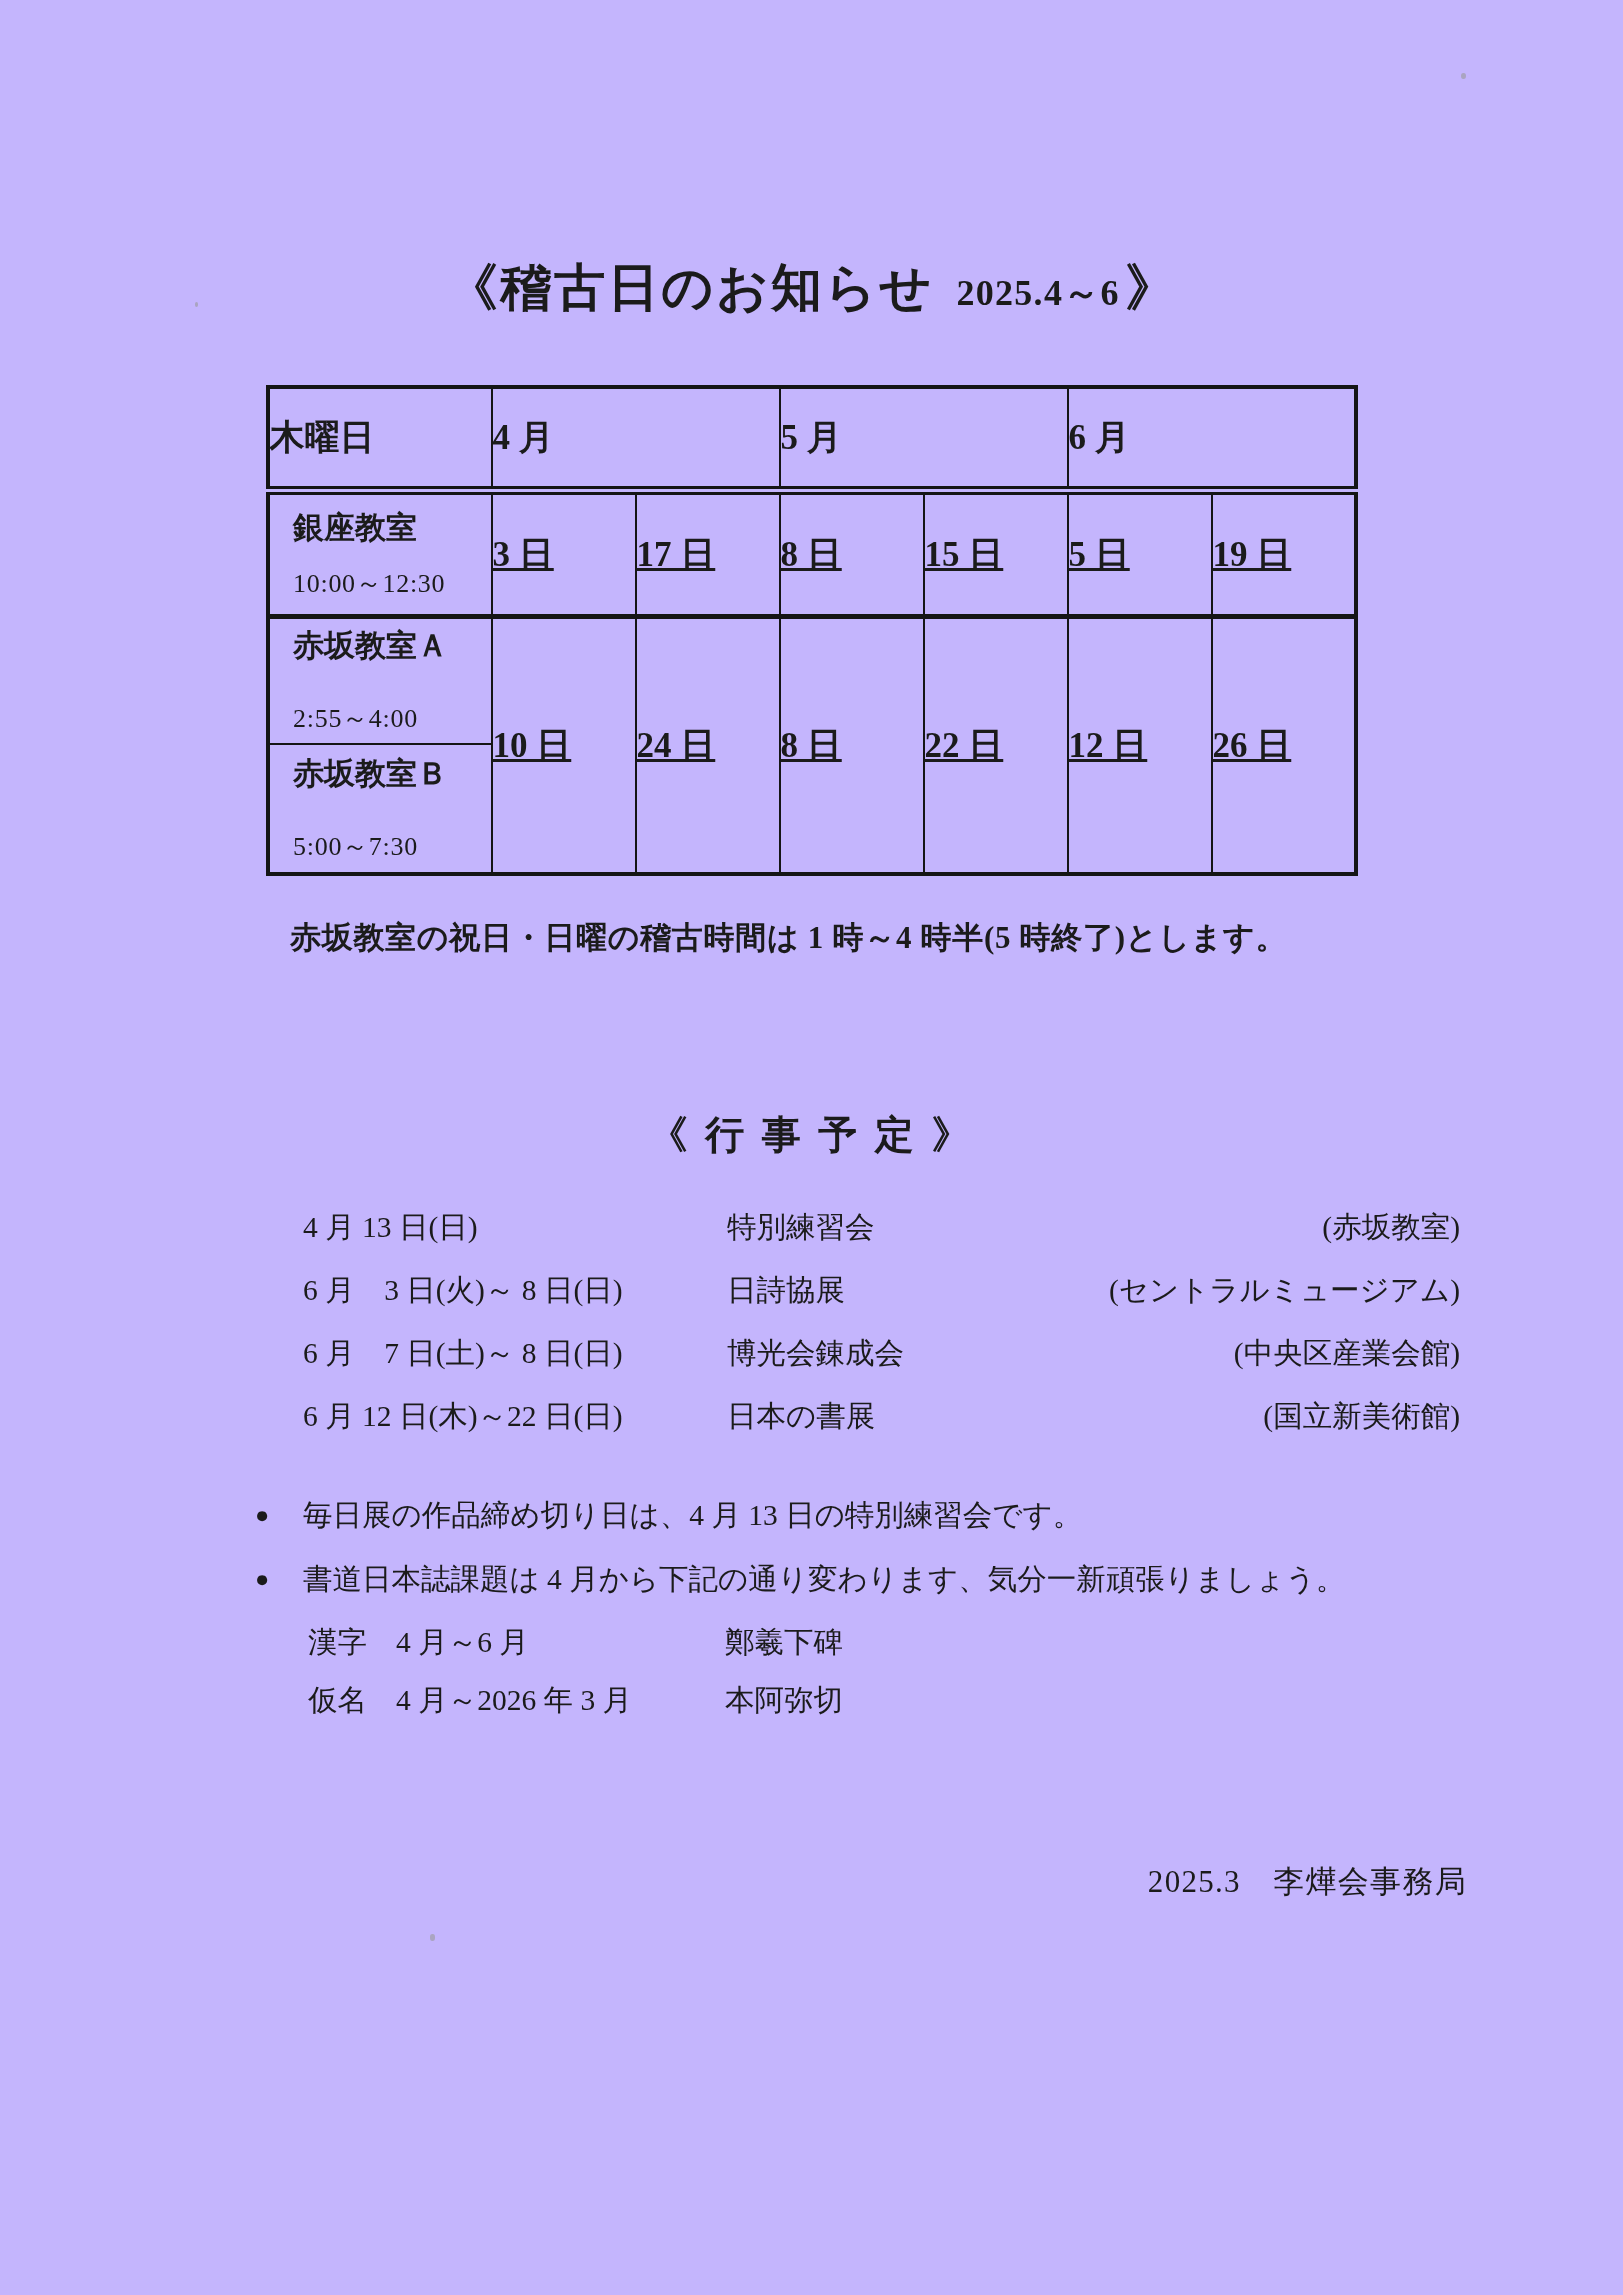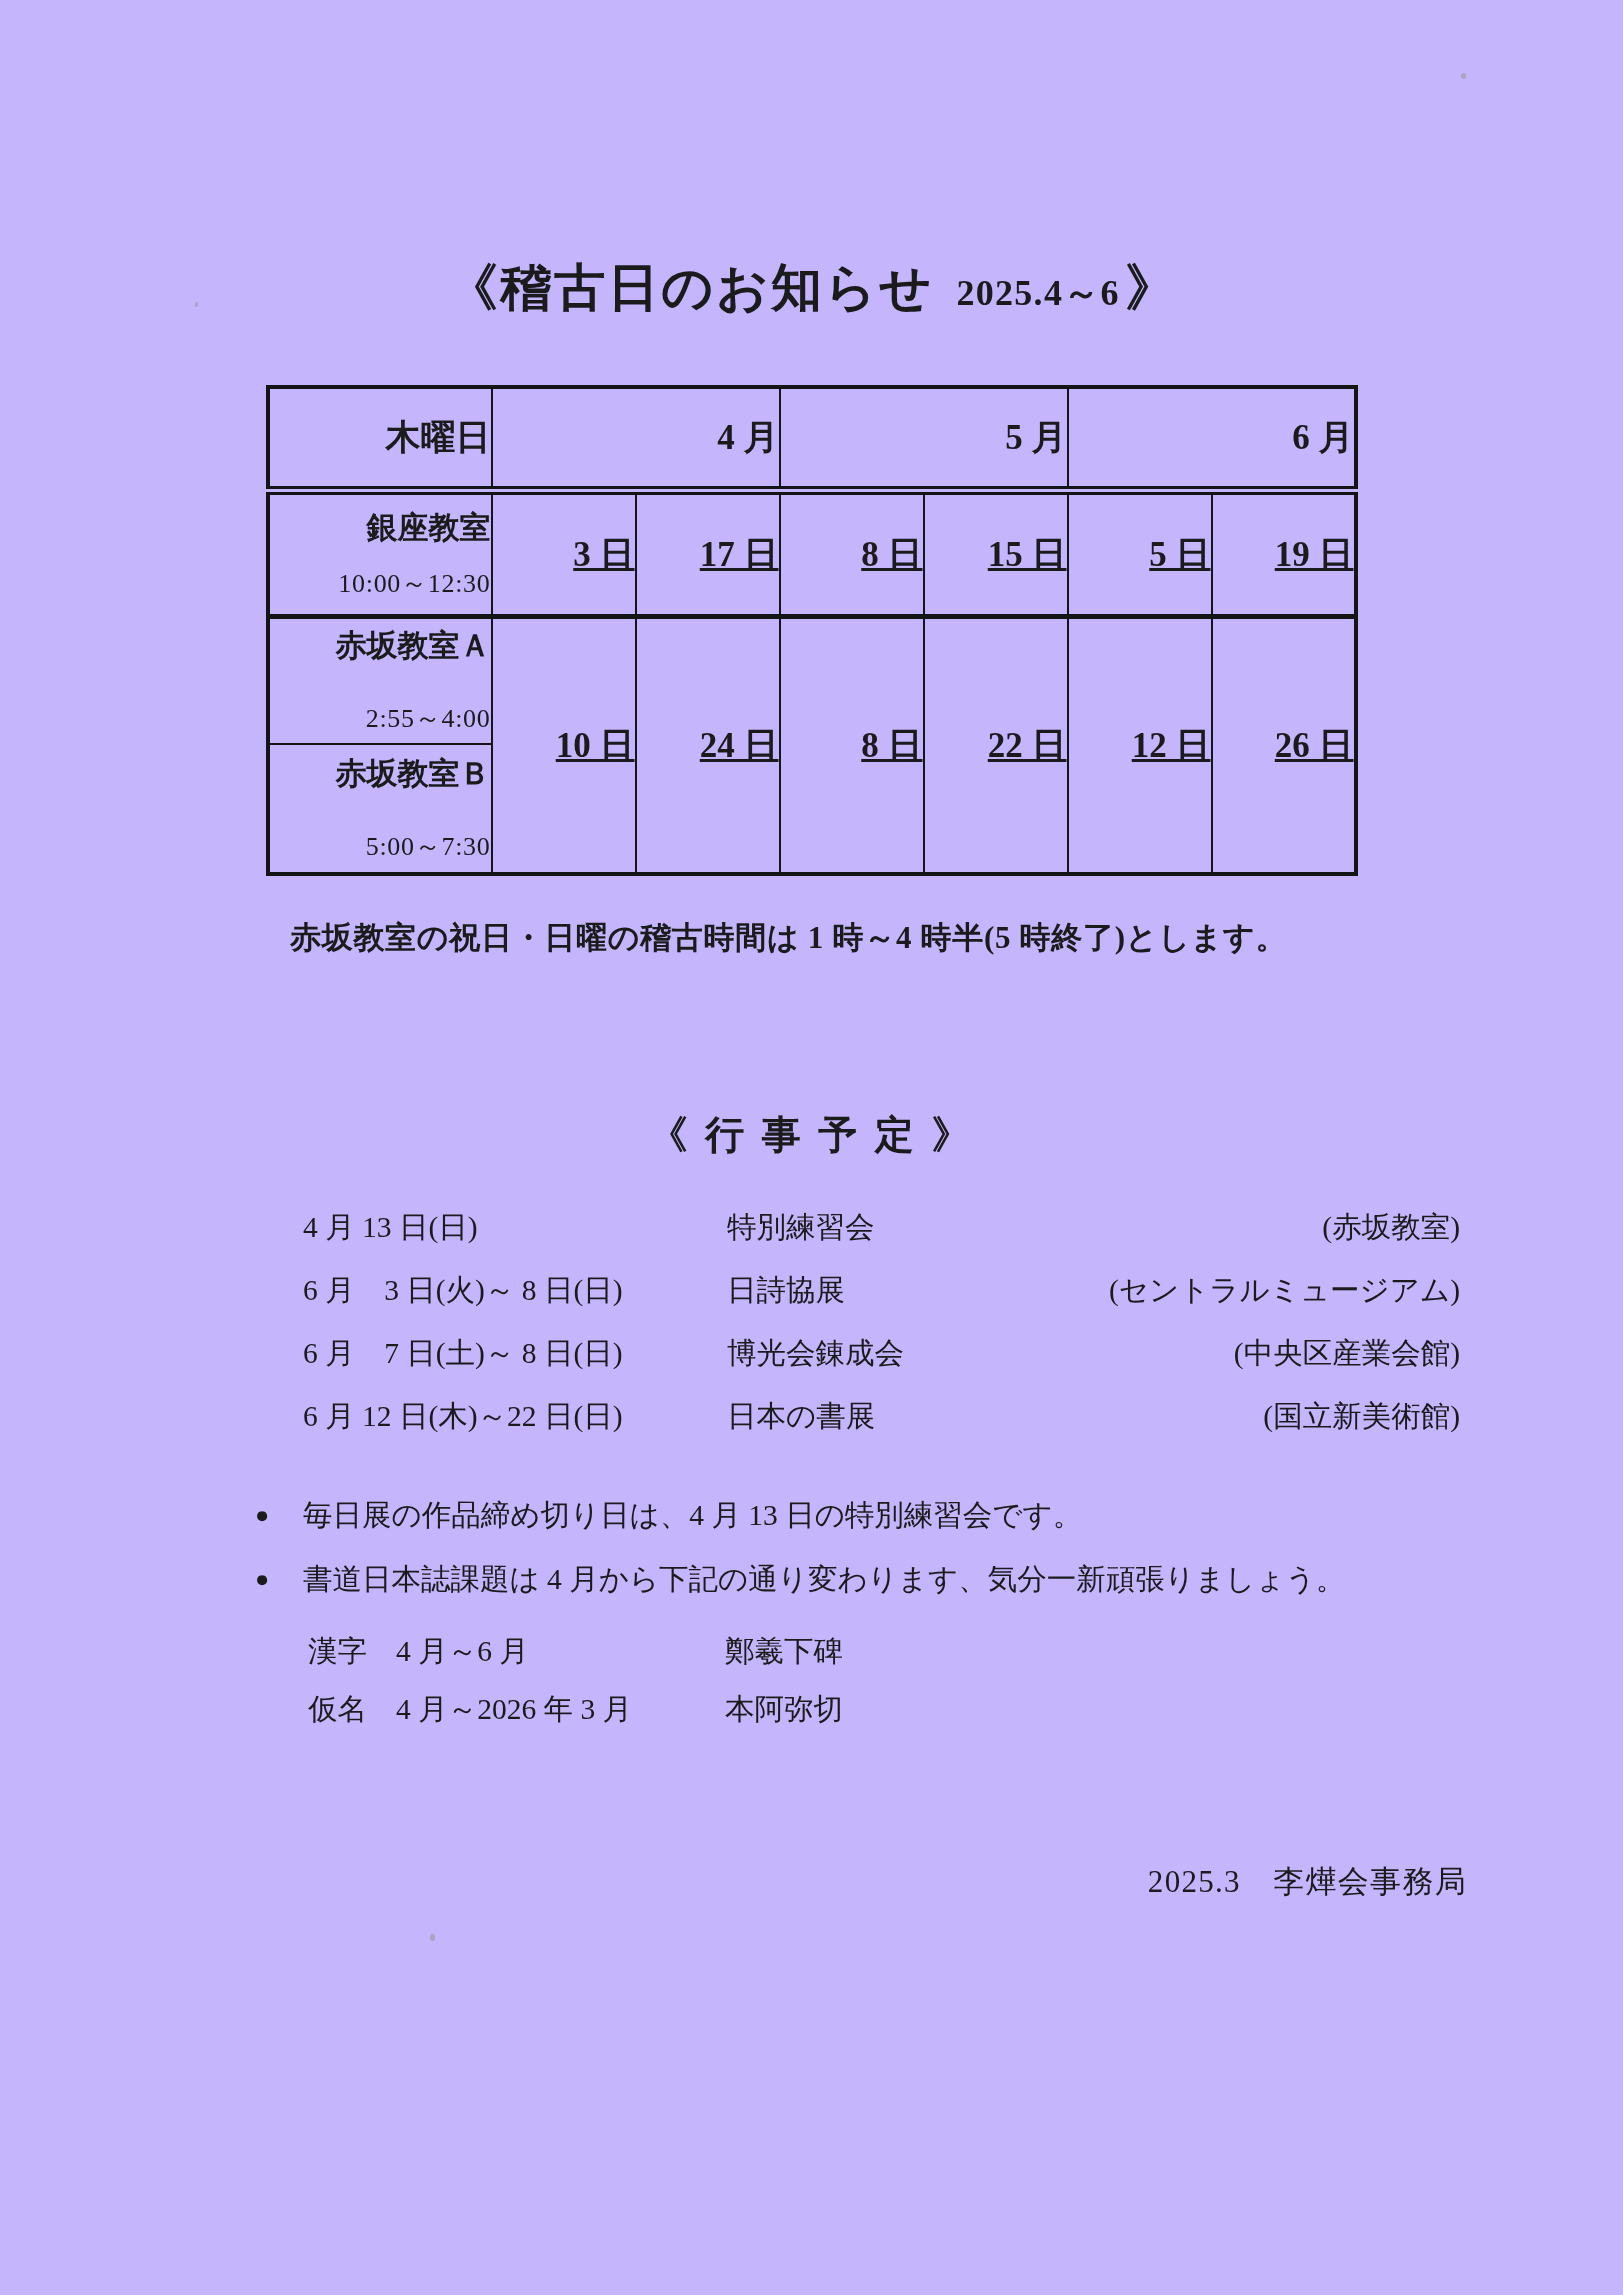--- a/index.html
+++ b/index.html
@@ -29,21 +29,21 @@
   
   table.schedule {
     margin: 62px auto 0 auto;
     border-collapse: collapse;
     table-layout: fixed;
     width: 1088px;
     border: 4.6px solid #151515;
   }
   table.schedule td {
     border: 2.6px solid #151515;
-    text-align: right;
+    text-align: left;
     vertical-align: middle;
   }
   tr.hdr td {
     height: 103px;
     font-size: 35px;
     font-weight: 700;
     border-bottom: 9.2px double #151515;
   }
   tr.r1 td { height: 126px; border-bottom: 5.9px solid #151515; }
   tr.ra td { height: 128px; }
@@ -104,21 +104,21 @@
     font-size: 23.6px;
     line-height: 39px;
     flex: 0 0 48px;
   }
   .bullet-text { flex: 1; }
 
   
   .assignments { margin: 13px 0 0 308px; }
   .assignment-row {
     display: flex;
-    align-items: center;
+    align-items: flex-start;
     height: 58px;
     font-size: 29.5px;
     font-weight: 500;
     white-space: nowrap;
   }
   .as-cat     { width: 88px; }
   .as-period  { width: 329px; }
   .as-subject { }
 
   

